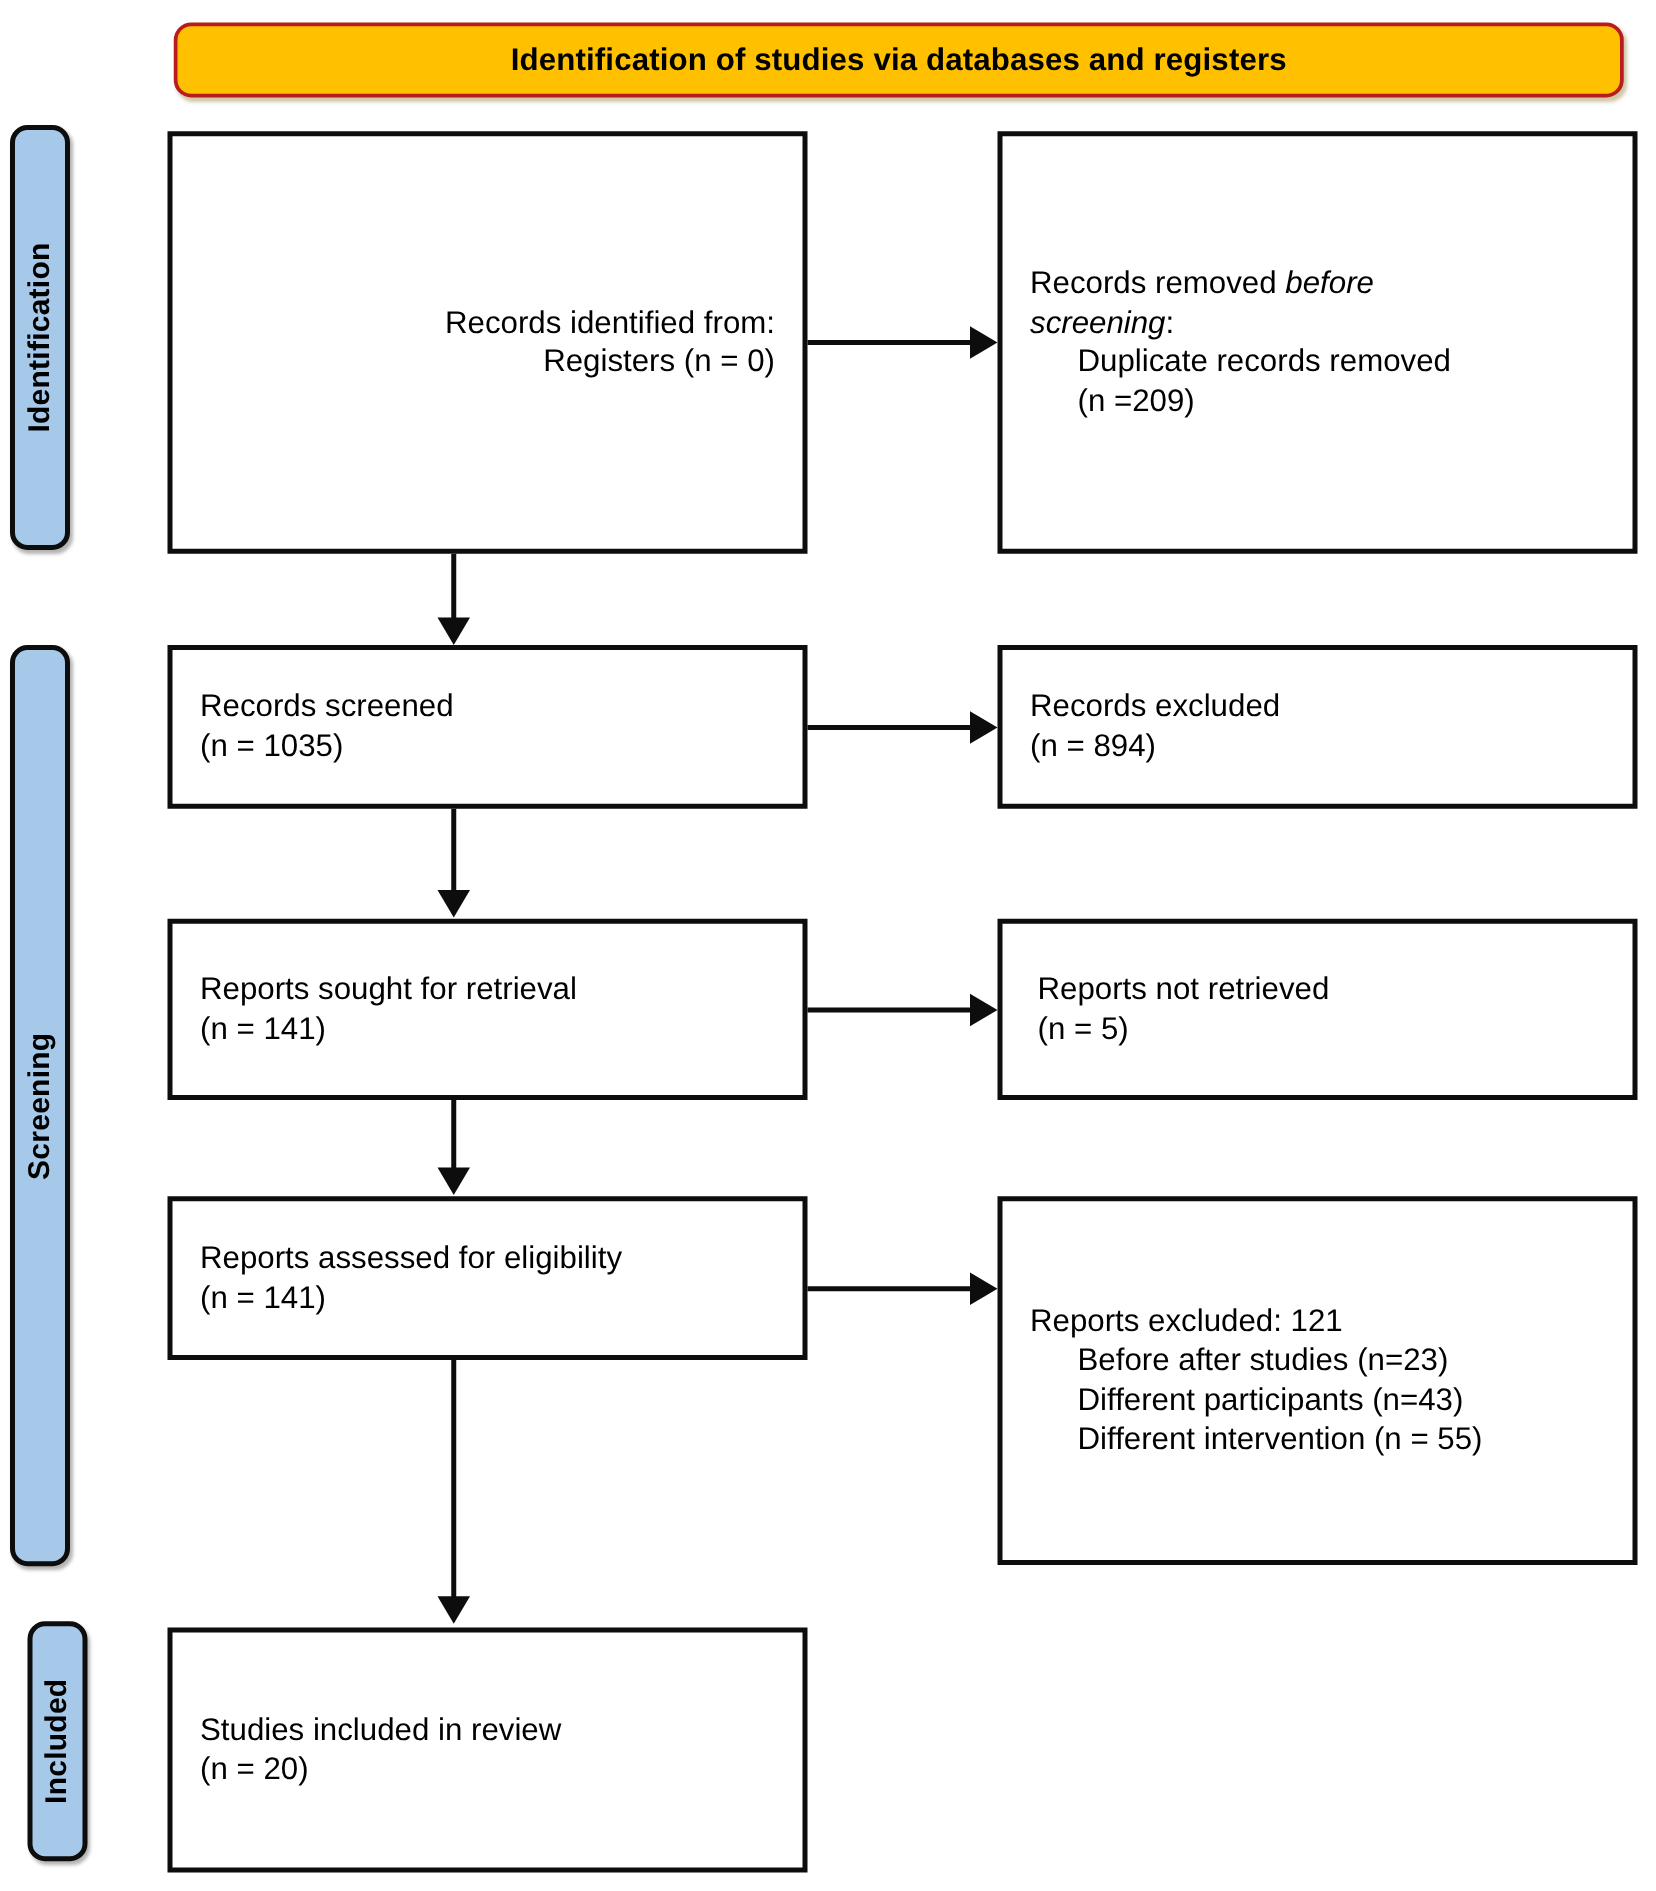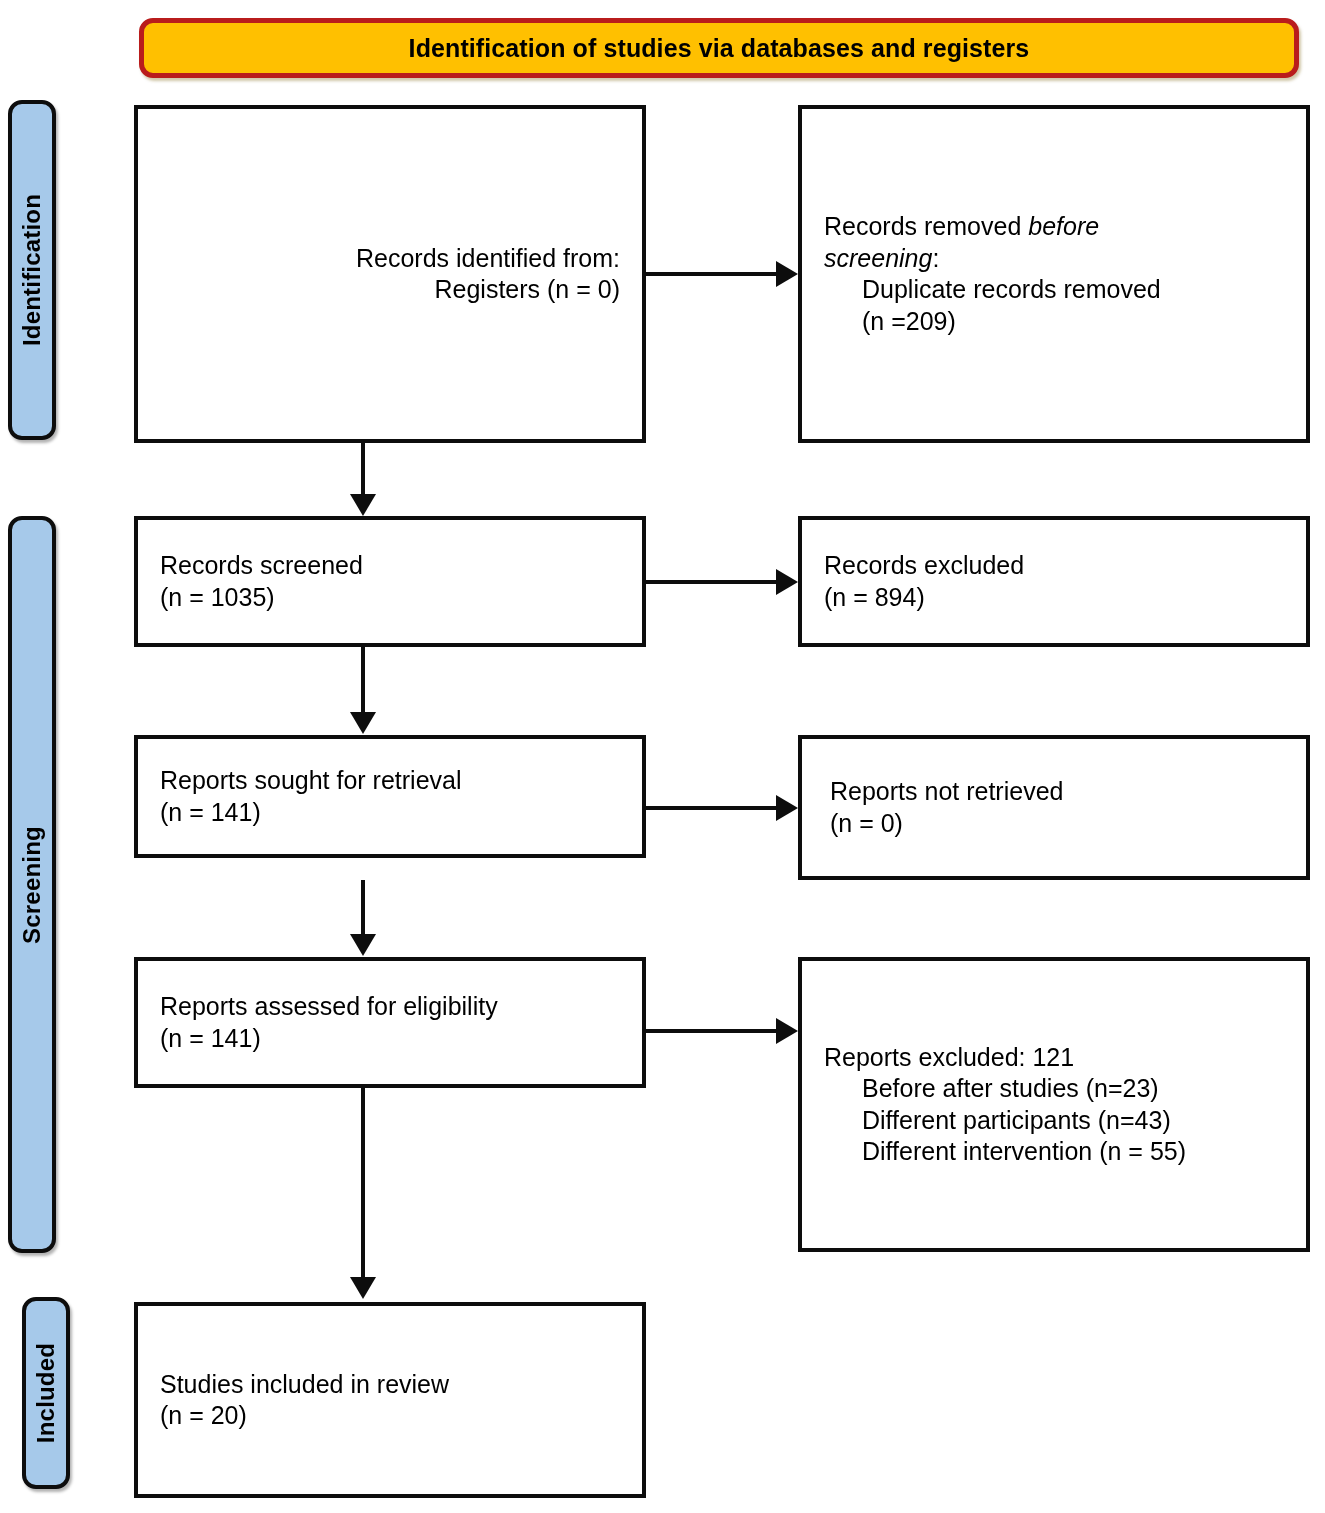--- a/index.html
+++ b/index.html
@@ -20,21 +20,21 @@
   }
 
   
   .phase-banner {
     position: absolute;
     left: 139px;
     top: 18px;
     width: 1160px;
     height: 60px;
     background: #FFC000;
-    border: 5px solid #b91c1c;
+    border: 3px solid #b91c1c;
     border-radius: 14px;
     box-sizing: border-box;
     display: flex;
     align-items: center;
     justify-content: center;
     box-shadow: 2px 3px 3px rgba(120,95,10,0.35);
   }
   .phase-banner-text {
     font-size: 25px;
     font-weight: bold;
@@ -84,21 +84,21 @@
     color: #000000;
     white-space: pre;
   }
   .flow-line.indent { padding-left: 38px; }
   .flow-line .ital { font-style: italic; }
 
   #box-identified        { left: 134px; top: 105px;  width: 512px; height: 338px; text-align: right; }
   #box-removed           { left: 798px; top: 105px;  width: 512px; height: 338px; }
   #box-screened          { left: 134px; top: 516px;  width: 512px; height: 131px; }
   #box-excluded          { left: 798px; top: 516px;  width: 512px; height: 131px; }
-  #box-sought            { left: 134px; top: 735px;  width: 512px; height: 123px; }
+  #box-sought            { left: 134px; top: 735px;  width: 512px; height: 145px; }
   #box-not-retrieved     { left: 798px; top: 735px;  width: 512px; height: 145px; padding-left: 28px; }
   #box-assessed          { left: 134px; top: 957px;  width: 512px; height: 131px; }
   #box-reports-excluded  { left: 798px; top: 957px;  width: 512px; height: 295px; }
   #box-included          { left: 134px; top: 1302px; width: 512px; height: 196px; }
 
   
   .conn { position: absolute; }
   .conn-line-h {
     position: absolute;
     height: 4px;
@@ -165,21 +165,21 @@
     <div class="flow-line">(n = 894)</div>
   </div>
 
   <div class="flow-box" id="box-sought">
     <div class="flow-line">Reports sought for retrieval</div>
     <div class="flow-line">(n = 141)</div>
   </div>
 
   <div class="flow-box" id="box-not-retrieved">
     <div class="flow-line">Reports not retrieved</div>
-    <div class="flow-line">(n = 0)</div>
+    <div class="flow-line">(n = 5)</div>
   </div>
 
   <div class="flow-box" id="box-assessed">
     <div class="flow-line">Reports assessed for eligibility</div>
     <div class="flow-line">(n = 141)</div>
   </div>
 
   <div class="flow-box" id="box-reports-excluded">
     <div class="flow-line">Reports excluded: 121</div>
     <div class="flow-line indent">Before after studies (n=23)</div>

